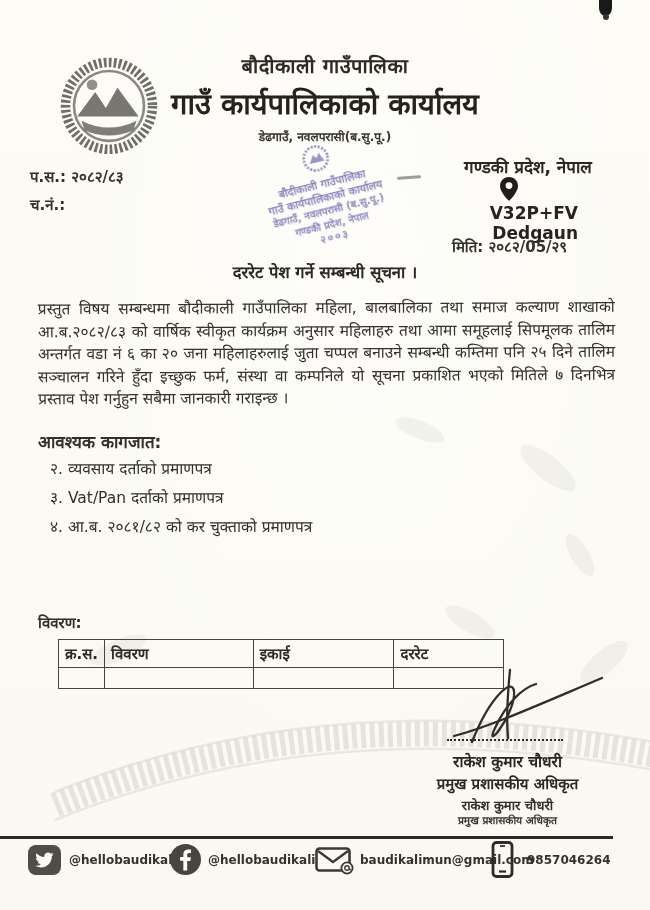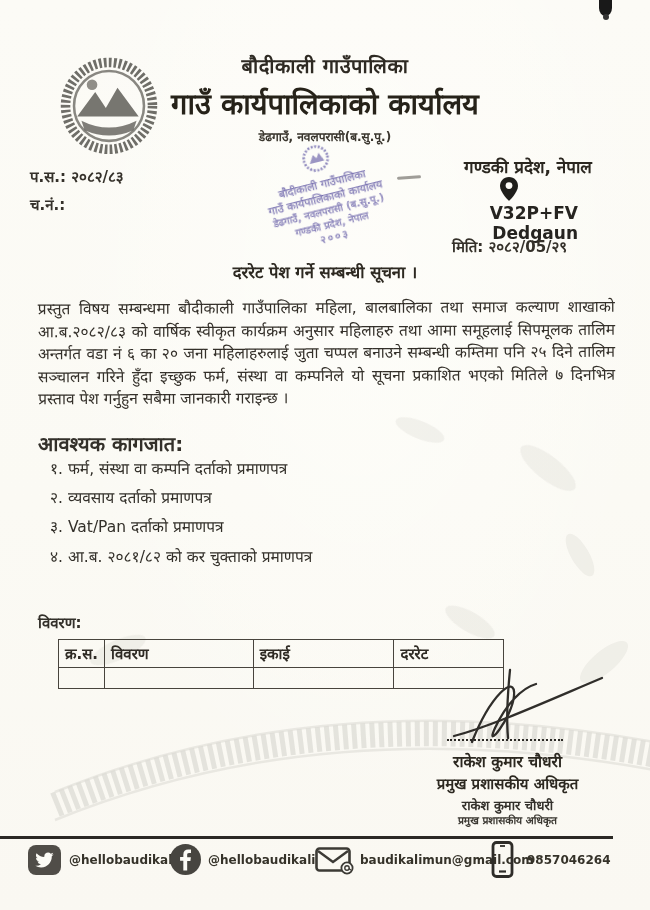--- a/index.html
+++ b/index.html
@@ -40,21 +40,21 @@
   .stamp div.sline { font-weight:700; line-height:13.5px; }
   .s1 { font-size:11px; } .s2 { font-size:11px; } .s3 { font-size:10px; }
   .s4 { font-size:10px; } .s5 { font-size:10.5px; letter-spacing:2px; }
 
   
   .subject { top:260px; font-size:16.5px; font-weight:600; color:#2d2921; }
   .bodytext {
     top:297px; left:38px; width:577px; font-size:15.5px; line-height:22.6px;
     text-align:justify; color:#34302a; transform:rotate(-.25deg);
   }
-  .docs-head { top:430px; left:38px; font-size:20px; font-weight:600; }
+  .docs-head { top:430px; left:38px; font-size:17px; font-weight:600; }
   .doc-list { top:461px; left:50px; width:480px; }
   .doc-item { font-size:15.5px; line-height:17px; margin-bottom:12.2px; color:#33302a; }
   .details-label { top:612px; left:38px; font-size:15px; font-weight:600; }
 
   table.rate { position:absolute; top:639px; left:58px; width:446px; border-collapse:collapse; z-index:2; }
   table.rate th, table.rate td { border:1.7px solid #48443d; font-size:15px; font-weight:600; text-align:left; padding:3px 6px 4px; color:#2f2b24; }
   table.rate th { height:28px; }
   table.rate td { height:21px; }
 
   
@@ -135,21 +135,20 @@
     <div class="sline s3">डेढगाउँ, नवलपरासी (ब.सु.पू.)</div>
     <div class="sline s4">गण्डकी प्रदेश, नेपाल</div>
     <div class="sline s5">२००३</div>
   </div>
 
   <div class="abs ctr subject z1">दररेट पेश गर्ने सम्बन्धी सूचना ।</div>
   <div class="abs bodytext z1">प्रस्तुत विषय सम्बन्धमा बौदीकाली गाउँपालिका महिला, बालबालिका तथा समाज कल्याण शाखाको आ.ब.२०८२/८३ को वार्षिक स्वीकृत कार्यक्रम अनुसार महिलाहरु तथा आमा समूहलाई सिपमूलक तालिम अन्तर्गत वडा नं ६ का २० जना महिलाहरुलाई जुता चप्पल बनाउने सम्बन्धी कम्तिमा पनि २५ दिने तालिम सञ्चालन गरिने हुँदा इच्छुक फर्म, संस्था वा कम्पनिले यो सूचना प्रकाशित भएको मितिले ७ दिनभित्र प्रस्ताव पेश गर्नुहुन सबैमा जानकारी गराइन्छ ।</div>
 
   <div class="abs docs-head z1">आवश्यक कागजात:</div>
   <div class="abs doc-list z1">
-    <div class="doc-item">१. फर्म, संस्था वा कम्पनि दर्ताको प्रमाणपत्र</div>
     <div class="doc-item">२. व्यवसाय दर्ताको प्रमाणपत्र</div>
     <div class="doc-item">३. Vat/Pan दर्ताको प्रमाणपत्र</div>
     <div class="doc-item">४. आ.ब. २०८१/८२ को कर चुक्ताको प्रमाणपत्र</div>
   </div>
 
   <div class="abs details-label z1">विवरण:</div>
   <table class="rate">
     <colgroup>
         <col style="width:41px">
         <col style="width:175px">

